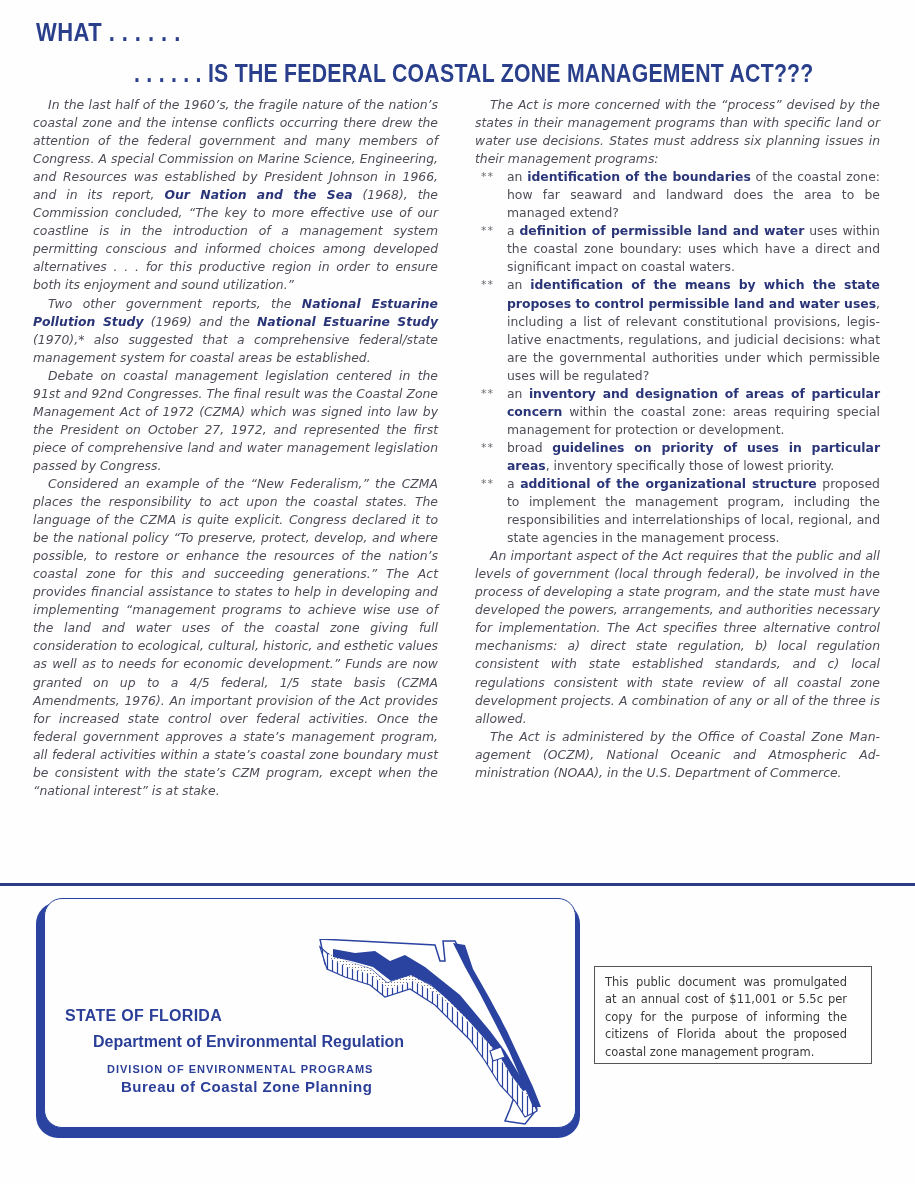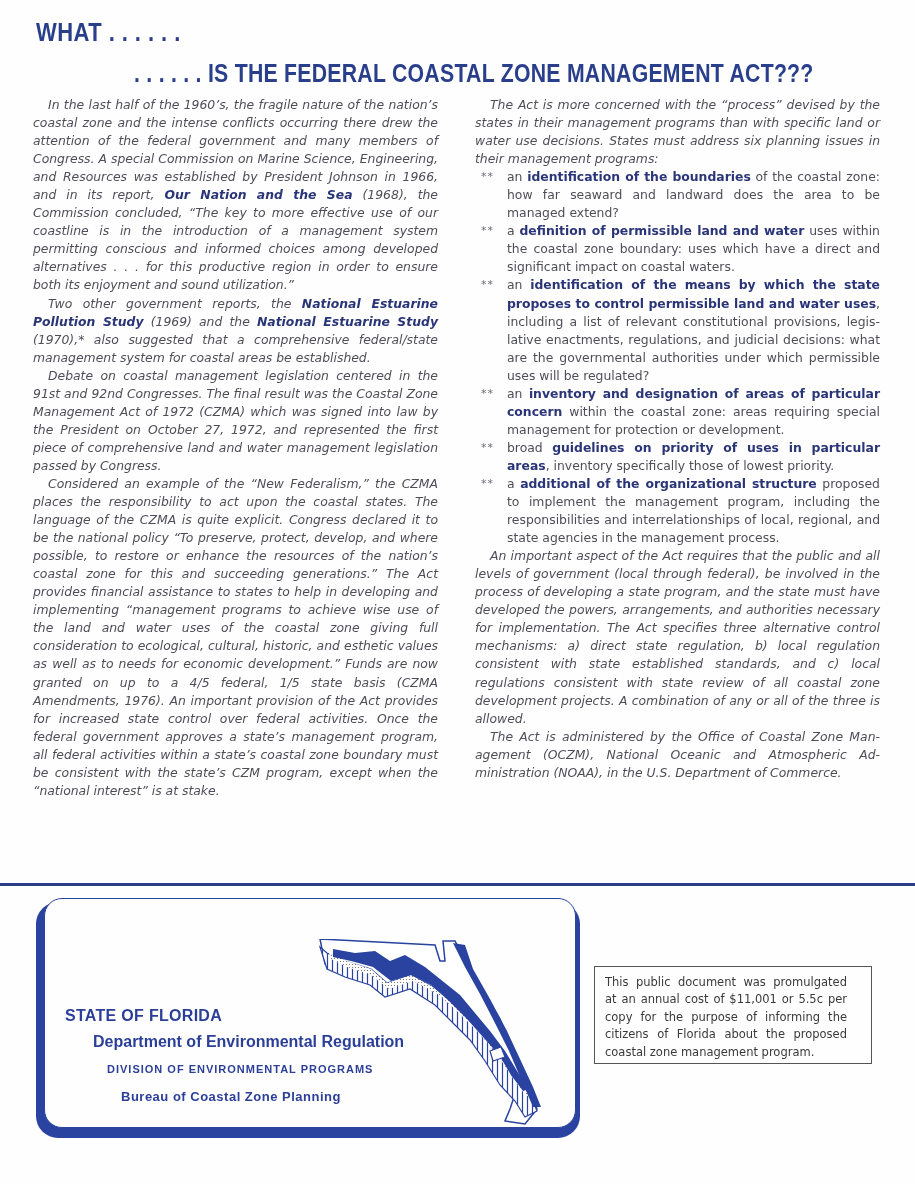--- a/index.html
+++ b/index.html
@@ -45,21 +45,21 @@
       background: #2a43a0; border-radius: 22px;
     }
     .logo-inner {
       position: absolute; left: 8px; top: 0; width: 530px; height: 228px;
       background: #fefefe; border: 1.5px solid #2a43a0; border-radius: 18px;
     }
     .logo-text { position: absolute; font-family: "Liberation Sans", sans-serif; font-weight: bold; color: #2b3f98; white-space: nowrap; }
     .lt1 { left: 20px; top: 108px; font-size: 16px; letter-spacing: 0.3px; }
     .lt2 { left: 48px; top: 134px; font-size: 16px; }
     .lt3 { left: 62px; top: 164px; font-size: 11px; letter-spacing: 1px; }
-    .lt4 { left: 76px; top: 190px; font-size: 13px; letter-spacing: 0.5px; }
+    .lt4 { left: 76px; top: 179px; font-size: 15px; letter-spacing: 0.5px; }
     .map { position: absolute; left: 270px; top: 40px; }
     .note-box {
       position: absolute; left: 594px; top: 966px; width: 278px; height: 98px;
       border: 1px solid #555; box-sizing: border-box; padding: 7px 24px 0 10px;
       font-size: 11.5px; line-height: 17.4px; text-align: justify; color: #3a3a3a;
     }
   </style>
 </head>
 <body>
 

